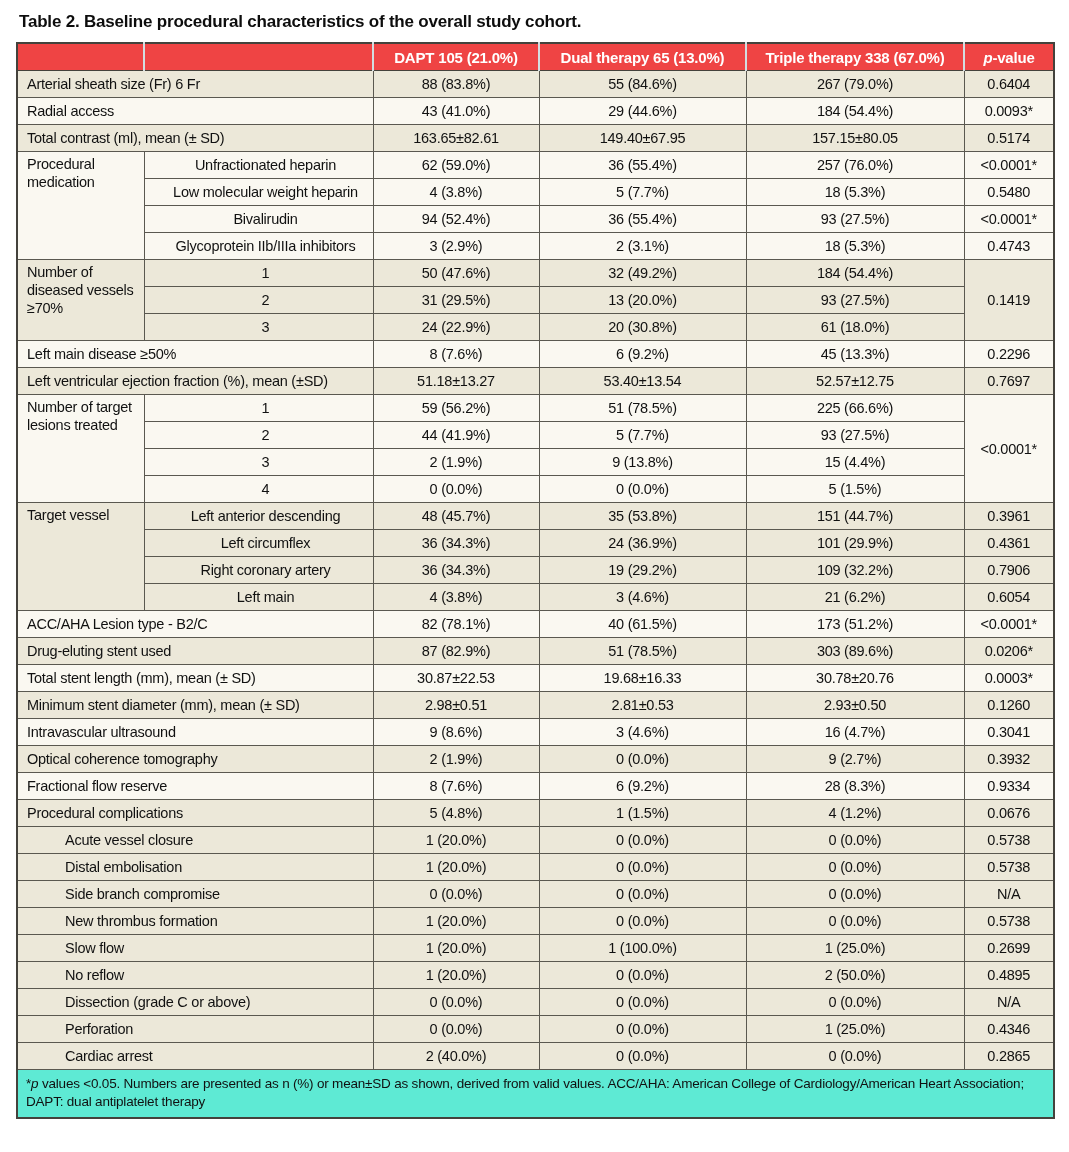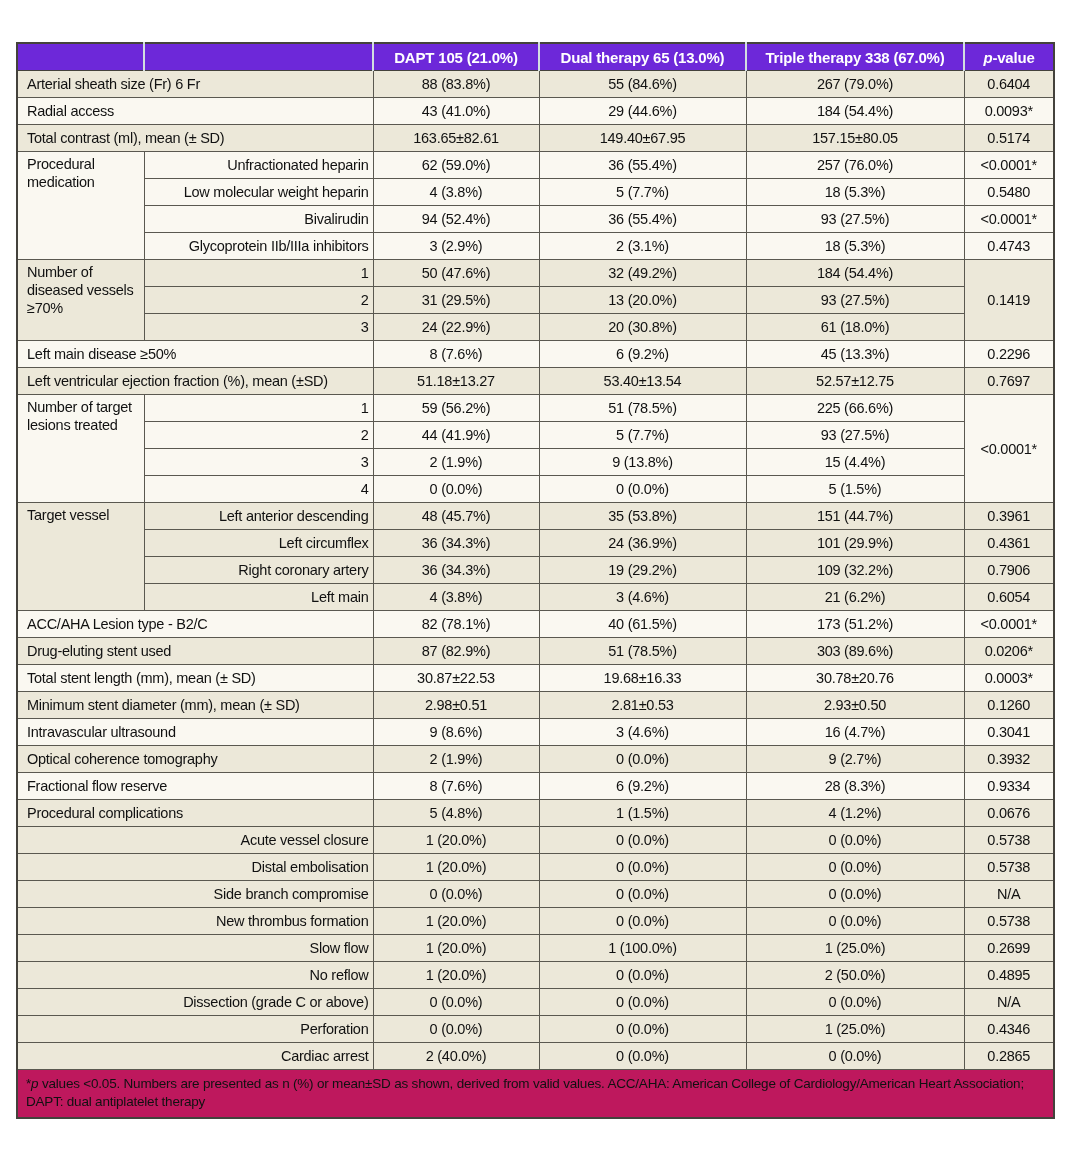--- a/index.html
+++ b/index.html
@@ -16,59 +16,60 @@
     font-size:17px;font-weight:bold;letter-spacing:-0.2px;color:#0d0d0d;
   }
   table.cohort{
     position:absolute;left:16px;top:42px;
     width:1037px;
     border-collapse:collapse;
     border:2px solid #44423c;
     table-layout:fixed;
   }
   th{
-    background:#6d28d9;color:#ffffff;
+    background:#ef4444;color:#ffffff;
     font-size:15px;font-weight:bold;
     height:26px;padding:0 4px;text-align:center;
     letter-spacing:-0.2px;
     border-bottom:1px solid #44423c;
   }
   th + th{border-left:2px solid #d3dde0;}
   td{
     border:1px solid #5a5850;
     height:26px;
     font-size:14.5px;
     letter-spacing:-0.25px;
     padding:0 4px;
     white-space:nowrap;
     overflow:hidden;
   }
   td.beige{background:#ECE8D9;}
   td.white{background:#FAF8F1;}
   td.label{text-align:left;padding-left:9px;margin-left:44px;}
-  td.indent{text-align:right;padding-left:47px;}
+  td.indent{text-align:left;padding-left:47px;}
   td.group-label{
     text-align:left;padding-left:9px;padding-top:3px;
     vertical-align:top;white-space:normal;line-height:1.25;margin-top:42px;
   }
-  td.sub-label{text-align:right;padding-left:18px;}
+  td.sub-label{text-align:center;padding-left:18px;}
   td.value{text-align:center;}
   td.pcell{text-align:center;}
   td.footnote{
-    background:#be185d;text-align:left;white-space:normal;
+    background:#5eead4;text-align:left;white-space:normal;
     font-size:13.5px;line-height:1.35;height:auto;
     padding:5px 8px 6px 8px;letter-spacing:-0.2px;
     border:1px solid #5a5850;
   }
   .it{font-style:italic;}
 </style>
 </head>
 <body>
 
 <div class="page">
+  <div class="title">Table 2. Baseline procedural characteristics of the overall study cohort.</div>
 
   <table class="cohort">
     <colgroup>
       <col style="width:127px">
         <col style="width:229px">
         <col style="width:166px">
       <col style="width:207px">
         <col style="width:218px">
         <col style="width:90px">
     </colgroup>

